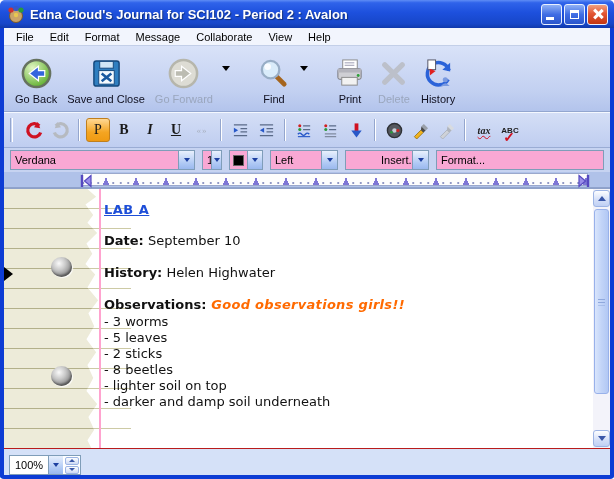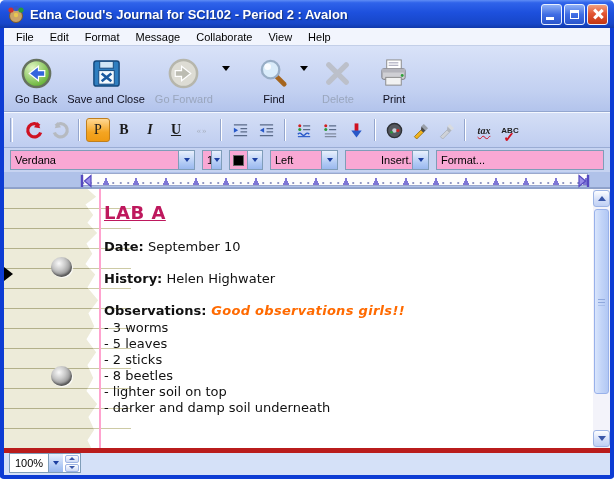--- a/index.html
+++ b/index.html
@@ -79,40 +79,40 @@
     clip-path:polygon(0 0,86% 0,95% 3%,84% 6%,92% 10%,86% 13%,96% 17%,85% 21%,91% 25%,84% 29%,94% 33%,86% 38%,97% 43%,87% 48%,93% 53%,85% 58%,95% 63%,86% 68%,92% 73%,85% 78%,96% 83%,87% 88%,93% 93%,86% 97%,90% 100%,0 100%); }
   .margin-line{ position:absolute; left:95px; top:0; bottom:0; width:2px; background:#ffa3cf; }
   .hole{ position:absolute; left:47px; width:21px; height:20px; border-radius:50%;
     background:radial-gradient(circle at 38% 32%, #fafafa 0%, #c9c9c9 35%, #8a8a8a 70%, #5c5c5c 100%);
     box-shadow:1px 1px 1px rgba(255,255,255,.9), inset -1px -2px 2px rgba(0,0,0,.35); }
   .hole.h1{ top:68px; } .hole.h2{ top:177px; }
   .cursor-mark{ position:absolute; left:0; top:78px; width:0; height:0;
     border-top:7px solid transparent; border-bottom:7px solid transparent; border-left:9px solid #000; }
   .doc{ position:absolute; left:100px; top:6px; right:30px; font-family:"DejaVu Sans", sans-serif;
     font-size:13px; color:#111; }
-  .doc-title{ font-size:18px; font-weight:bold; color:#be185d; text-decoration:underline; margin-top:7px; letter-spacing:.5px; }
+  .doc-title{ font-size:13px; font-weight:bold; color:#1d4ed8; text-decoration:underline; margin-top:7px; letter-spacing:.5px; }
   .field{ margin-top:15px; line-height:17px; }
   .field .flabel{ font-weight:bold; }
   .handwriting{ color:#ff6a00; font-style:italic; font-weight:bold; letter-spacing:.3px; }
   .found-head{ margin-top:17px; font-weight:bold; font-style:italic; line-height:17px; }
   .found-list{ line-height:16px; margin-top:1px; }
   
   .vscroll{ position:absolute; top:0; right:0; bottom:0; width:17px; background:#f3f3fa; border-left:1px solid #dcdcе8; }
   .sbtn{ position:absolute; left:0; width:17px; height:17px; border:1px solid #9db4e4; border-radius:3px;
     background:linear-gradient(180deg,#fdfeff,#d3def8 60%,#c0d0f4); display:flex; align-items:center; justify-content:center; }
   .sbtn.up{ top:1px; } .sbtn.down{ bottom:1px; }
   .tri-up{ width:0;height:0;border-left:4px solid transparent;border-right:4px solid transparent;border-bottom:5px solid #3a57a8; }
   .tri-dn{ width:0;height:0;border-left:4px solid transparent;border-right:4px solid transparent;border-top:5px solid #3a57a8; }
   .sthumb{ position:absolute; left:1px; width:15px; top:20px; height:185px; border:1px solid #98b1ea; border-radius:3px;
     background:linear-gradient(90deg,#d9e5fc,#c2d4f8 50%,#b2c8f4); }
   .sthumb::after{ content:""; position:absolute; left:3px; right:3px; top:50%; height:7px; transform:translateY(-50%);
     background:repeating-linear-gradient(180deg,#8fa8dd 0 1px, transparent 1px 3px); }
   
-  .statusbar{ height:27px; flex:0 0 27px; background:#d5e1f8; border-top:5px solid #b91c1c;
-    display:flex; align-items:flex-start; padding:0 5px; }
+  .statusbar{ height:27px; flex:0 0 27px; background:#d5e1f8; border-top:1px solid #b91c1c;
+    display:flex; align-items:flex-end; padding:0 5px; }
   .zoomctl{ display:flex; align-items:center; height:20px; border:1px solid #7f9db9; background:#fff; padding-right:1px; }
   .zoomval{ font-size:11px; padding:0 5px; min-width:34px; }
   .zoombtn{ width:15px; height:18px; background:linear-gradient(180deg,#e8f0fd,#aec8f4 70%,#9ab8ee);
     border-left:1px solid #7f9db9; display:flex; align-items:center; justify-content:center; }
   .spinner{ display:flex; flex-direction:column; margin-left:2px; gap:1px; }
   .spin{ width:14px; height:8px; border:1px solid #9db4e4; border-radius:2px;
     background:linear-gradient(180deg,#fdfeff,#cdd9f5); display:flex; align-items:center; justify-content:center; }
   .spin .tri-up{ border-left-width:3px; border-right-width:3px; border-bottom-width:3.5px; }
   .spin .tri-dn{ border-left-width:3px; border-right-width:3px; border-top-width:3.5px; }
   svg{ display:block; }
@@ -197,40 +197,53 @@
       <span class="ico">
         <svg viewBox="0 0 32 32" width="31" height="31">
           <path d="M19 19 L27 27" stroke="#a5651e" stroke-width="5" stroke-linecap="round"></path>
           <circle cx="13" cy="12" r="9" fill="#d9ecfa" stroke="#98aec6" stroke-width="2.4"></circle>
           <circle cx="10" cy="9" r="3.4" fill="#ffffff" opacity="0.85"></circle>
         </svg>
       </span>
       <span class="lbl">Find</span>
     </div>
     <span class="dd-arrow"></span>
-    <div class="tb-btn disabled">
-      <span class="ico">
-        <svg viewBox="0 0 32 32" width="31" height="31">
-          <path d="M7 7 L25 25 M25 7 L7 25" stroke="#bcc0ca" stroke-width="5.5" stroke-linecap="round"></path>
-        </svg>
-      </span>
-      <span class="lbl">Delete</span>
-    </div>
     <div class="tb-btn" style="margin-left:12px;">
       <span class="ico">
         <svg viewBox="0 0 32 32" width="31" height="31">
           <rect x="9" y="2" width="15" height="10" fill="#fff" stroke="#8a8a8a"></rect>
           <path d="M11 5 H21 M11 7.5 H21" stroke="#9a9ab0" stroke-width="1"></path>
           <rect x="4" y="11" width="24" height="11" rx="2" fill="#cfcfd4" stroke="#77777c"></rect>
           <rect x="4" y="11" width="24" height="4" fill="#b4b4bc"></rect>
           <circle cx="25" cy="18" r="1.5" fill="#2fa03a"></circle>
           <rect x="8" y="20" width="16" height="8" fill="#f2f2f2" stroke="#8a8a8a"></rect>
         </svg>
       </span>
       <span class="lbl">Print</span>
+    </div>
+    <div class="tb-btn disabled">
+      <span class="ico">
+        <svg viewBox="0 0 32 32" width="31" height="31">
+          <path d="M7 7 L25 25 M25 7 L7 25" stroke="#bcc0ca" stroke-width="5.5" stroke-linecap="round"></path>
+        </svg>
+      </span>
+      <span class="lbl">Delete</span>
+    </div>
+    <div class="tb-btn">
+      <span class="ico">
+        <svg viewBox="0 0 32 32" width="31" height="31">
+          <path d="M27 13 A11.5 11.5 0 1 0 26 22" fill="none" stroke="#2b63d9" stroke-width="3.6"></path>
+          <path d="M28 5 L28 14 L20 12 Z" fill="#2b63d9"></path>
+          <rect x="5" y="2" width="8" height="10" fill="#fff" stroke="#556"></rect>
+          <path d="M7 18 L7 11 L13 13.5 Z" fill="#e02020"></path>
+          <circle cx="23" cy="22.5" r="2.6" fill="#7a9ae0"></circle>
+          <path d="M18.5 29 q4.5 -6 9 0 Z" fill="#7a9ae0"></path>
+        </svg>
+      </span>
+      <span class="lbl">History</span>
     </div>
   </div>
 
   <div class="fmtbar">
     <span class="fmt-handle"></span>
     <span class="fbtn">
       <svg viewBox="0 0 20 20" width="19" height="19">
         <path d="M15 5 A7 7 0 1 0 16.5 12" fill="none" stroke="#cf1222" stroke-width="3.4"></path>
         <path d="M13.5 1 L16 7.5 L9.5 6.5 Z" fill="#cf1222"></path>
       </svg>

